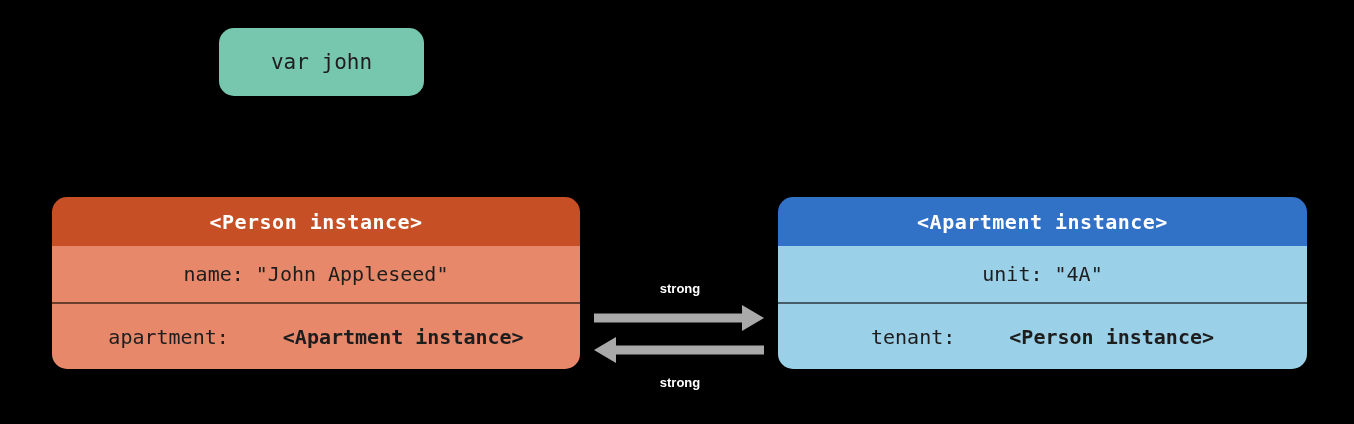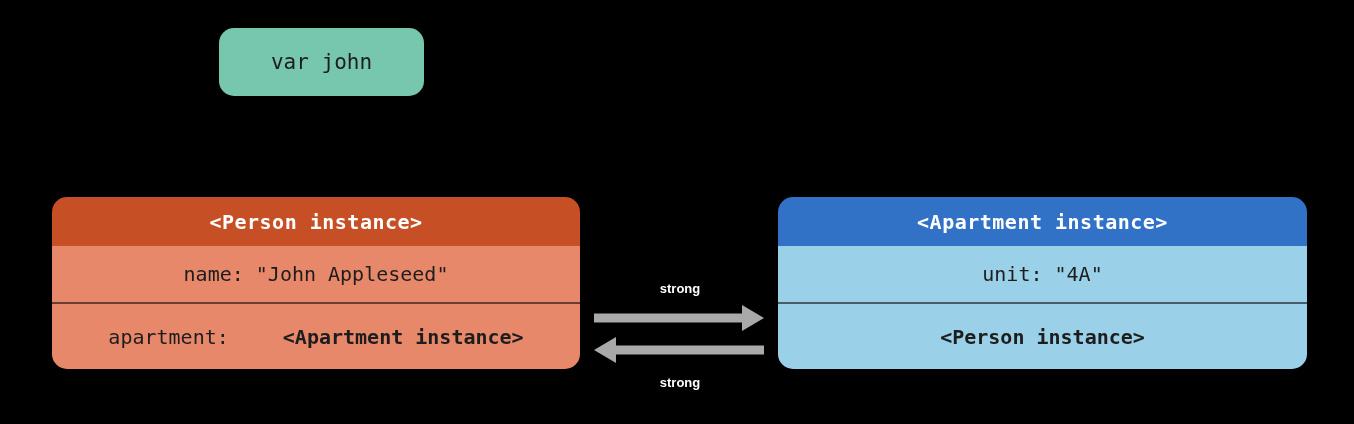--- a/index.html
+++ b/index.html
@@ -116,21 +116,21 @@
   </div>
 
   <div class="instance apartment">
     <div class="hdr">
       <span>&lt;Apartment instance&gt;</span>
     </div>
     <div class="row row-1">
       <span>unit: "4A"</span>
     </div>
     <div class="row row-2">
-      <b>&lt;Person instance&gt;</b>
+      <span>tenant: </span><b>&lt;Person instance&gt;</b>
     </div>
   </div>
 
   <div class="refs">
     <div class="strong-label top">strong</div>
     <svg width="198" height="135" viewBox="0 0 198 135" aria-hidden="true">
       <polygon points="14,43.5 162,43.5 162,35 184,48 162,61 162,52.5 14,52.5" fill="#A9A9A9"></polygon>
       <polygon points="184,75.5 36,75.5 36,67 14,80 36,93 36,84.5 184,84.5" fill="#A9A9A9"></polygon>
     </svg>
     <div class="strong-label bottom">strong</div>

